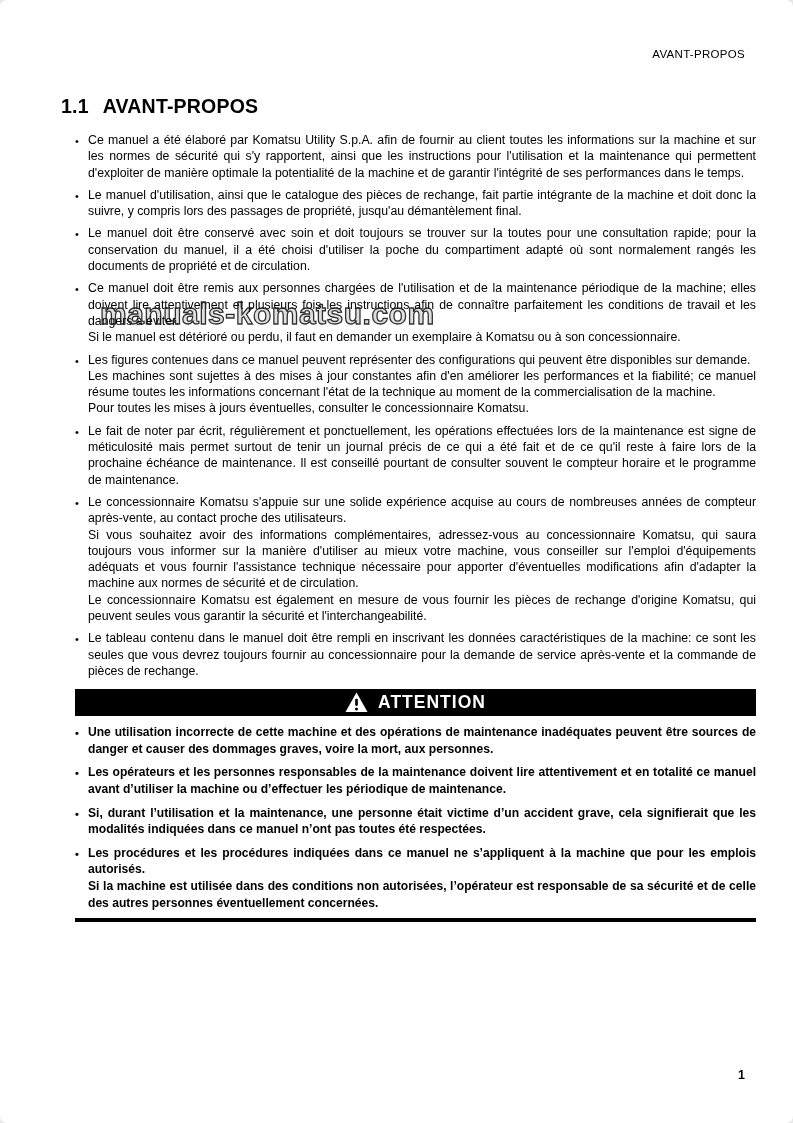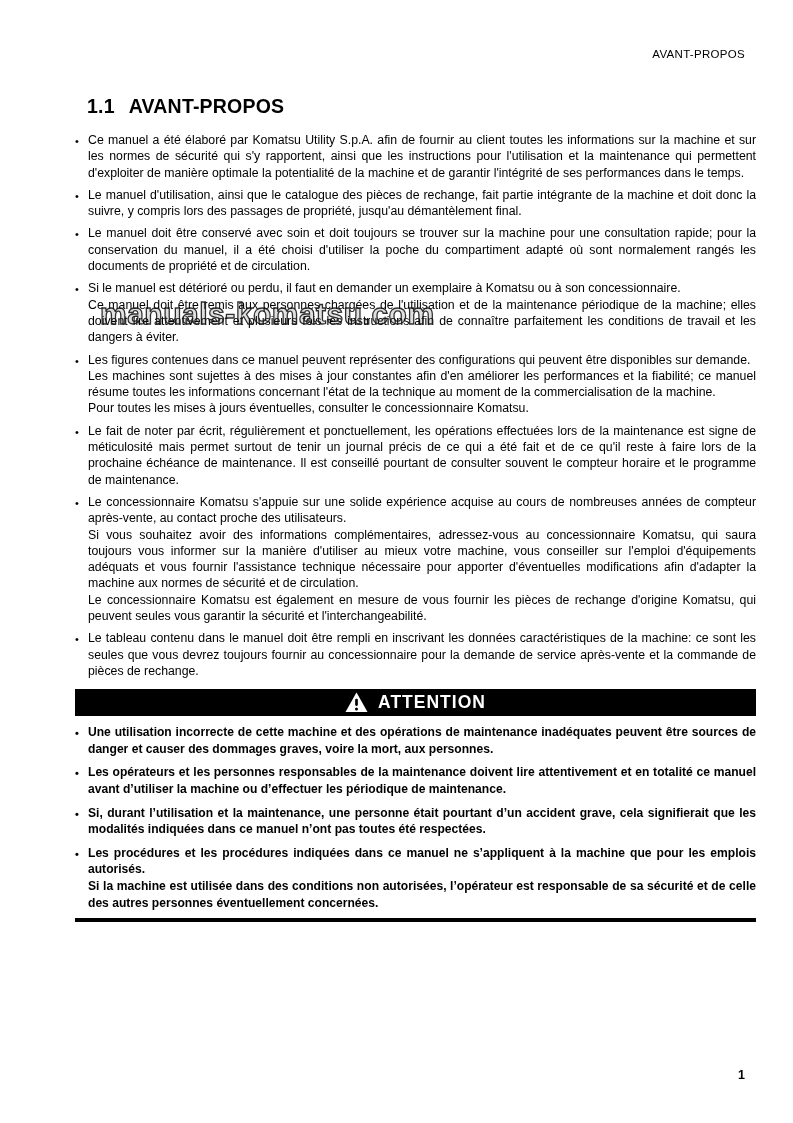--- a/index.html
+++ b/index.html
@@ -5,32 +5,33 @@
   html, body { margin: 0; padding: 0; background: #e8e8e8; }
   .page {
     position: relative;
     width: 793px;
     height: 1123px;
     margin: 0 auto;
     background: #ffffff;
     font-family: "Liberation Sans", sans-serif;
     color: #000;
     overflow: hidden;
+    border-radius: 7px;
   }
   .running-header {
     position: absolute;
     top: 48px;
     right: 48px;
     font-size: 11.5px;
     letter-spacing: 0.3px;
   }
   .page-title {
     position: absolute;
     top: 95px;
-    left: 87px;
+    left: 61px;
     font-size: 19.5px;
     font-weight: bold;
     letter-spacing: 0.2px;
     margin: 0;
   }
   .page-title .title-number { margin-right: 14px; }
   .content {
     position: absolute;
     top: 132px;
     left: 75px;
@@ -114,26 +115,26 @@
         <div class="bullet-item">
           <span class="bullet-dot">•</span>
           <div class="para">Ce manuel a été élaboré par Komatsu Utility S.p.A. afin de fournir au client toutes les informations sur la machine et sur les normes de sécurité qui s'y rapportent, ainsi que les instructions pour l'utilisation et la maintenance qui permettent d'exploiter de manière optimale la potentialité de la machine et de garantir l'intégrité de ses performances dans le temps.</div>
         </div>
         <div class="bullet-item">
           <span class="bullet-dot">•</span>
           <div class="para">Le manuel d'utilisation, ainsi que le catalogue des pièces de rechange, fait partie intégrante de la machine et doit donc la suivre, y compris lors des passages de propriété, jusqu'au démantèlement final.</div>
         </div>
         <div class="bullet-item">
           <span class="bullet-dot">•</span>
-          <div class="para">Le manuel doit être conservé avec soin et doit toujours se trouver sur la machine pour une consultation rapide; pour la conservation du manuel, il a été choisi d'utiliser la poche du compartiment adapté où sont normalement rangés les documents de propriété et de circulation.</div>
+          <div class="para">Le manuel doit être conservé avec soin et doit toujours se trouver sur la toutes pour une consultation rapide; pour la conservation du manuel, il a été choisi d'utiliser la poche du compartiment adapté où sont normalement rangés les documents de propriété et de circulation.</div>
         </div>
         <div class="bullet-item">
           <span class="bullet-dot">•</span>
+          <div class="para">Ce manuel doit être remis aux personnes chargées de l'utilisation et de la maintenance périodique de la machine; elles doivent lire attentivement et plusieurs fois les instructions afin de connaître parfaitement les conditions de travail et les dangers à éviter.</div>
           <div class="para">Si le manuel est détérioré ou perdu, il faut en demander un exemplaire à Komatsu ou à son concessionnaire.</div>
-          <div class="para">Ce manuel doit être remis aux personnes chargées de l'utilisation et de la maintenance périodique de la machine; elles doivent lire attentivement et plusieurs fois les instructions afin de connaître parfaitement les conditions de travail et les dangers à éviter.</div>
         </div>
         <div class="bullet-item">
           <span class="bullet-dot">•</span>
           <div class="para">Les figures contenues dans ce manuel peuvent représenter des configurations qui peuvent être disponibles sur demande.</div>
           <div class="para">Les machines sont sujettes à des mises à jour constantes afin d'en améliorer les performances et la fiabilité; ce manuel résume toutes les informations concernant l'état de la technique au moment de la commercialisation de la machine.</div>
           <div class="para">Pour toutes les mises à jours éventuelles, consulter le concessionnaire Komatsu.</div>
         </div>
         <div class="bullet-item">
           <span class="bullet-dot">•</span>
           <div class="para">Le fait de noter par écrit, régulièrement et ponctuellement, les opérations effectuées lors de la maintenance est signe de méticulosité mais permet surtout de tenir un journal précis de ce qui a été fait et de ce qu'il reste à faire lors de la prochaine échéance de maintenance. Il est conseillé pourtant de consulter souvent le compteur horaire et le programme de maintenance.</div>
@@ -165,21 +166,21 @@
         <div class="bullet-item">
           <span class="bullet-dot">•</span>
           <div class="para">Une utilisation incorrecte de cette machine et des opérations de maintenance inadéquates peuvent être sources de danger et causer des dommages graves, voire la mort, aux personnes.</div>
         </div>
         <div class="bullet-item">
           <span class="bullet-dot">•</span>
           <div class="para">Les opérateurs et les personnes responsables de la maintenance doivent lire attentivement et en totalité ce manuel avant d’utiliser la machine ou d’effectuer les périodique de maintenance.</div>
         </div>
         <div class="bullet-item">
           <span class="bullet-dot">•</span>
-          <div class="para">Si, durant l’utilisation et la maintenance, une personne était pourtant d’un accident grave, cela signifierait que les modalités indiquées dans ce manuel n’ont pas toutes été respectées.</div>
+          <div class="para">Si, durant l’utilisation et la maintenance, une personne était victime d’un accident grave, cela signifierait que les modalités indiquées dans ce manuel n’ont pas toutes été respectées.</div>
         </div>
         <div class="bullet-item">
           <span class="bullet-dot">•</span>
           <div class="para">Les procédures et les procédures indiquées dans ce manuel ne s’appliquent à la machine que pour les emplois autorisés.</div>
           <div class="para">Si la machine est utilisée dans des conditions non autorisées, l’opérateur est responsable de sa  sécurité et de celle des autres personnes éventuellement concernées.</div>
         </div>
       </div>
 
     <div class="section-divider"></div>
 

